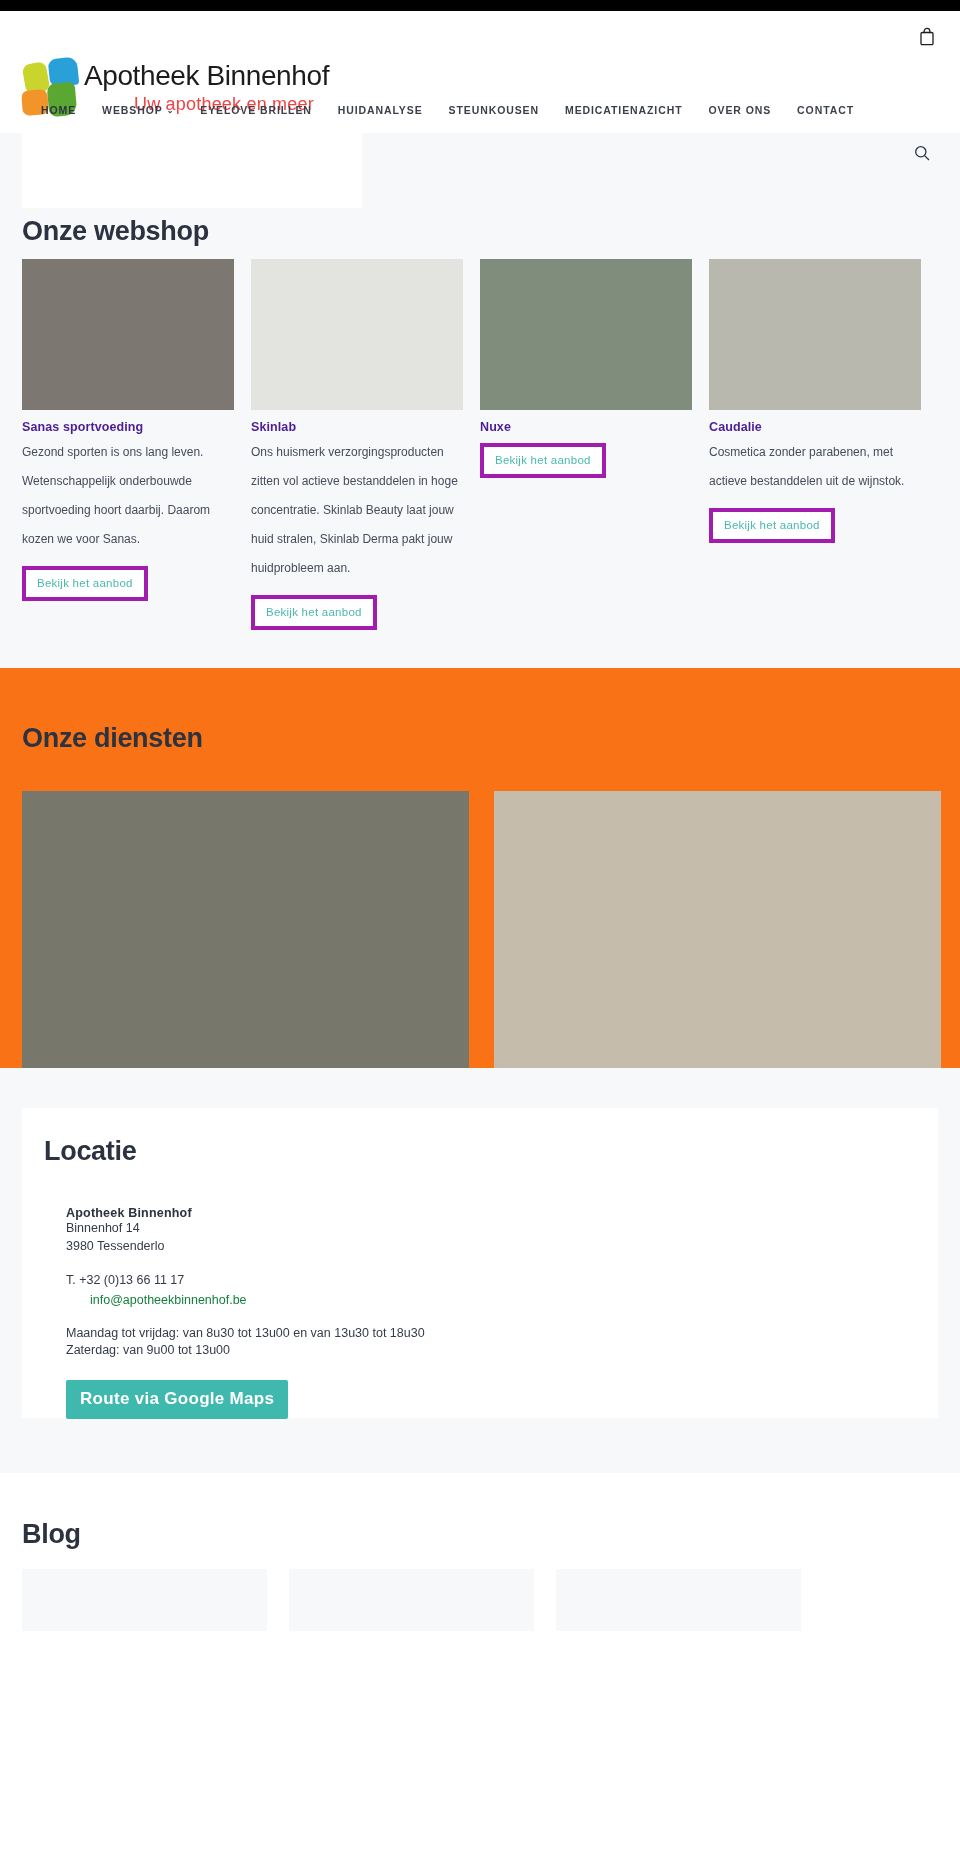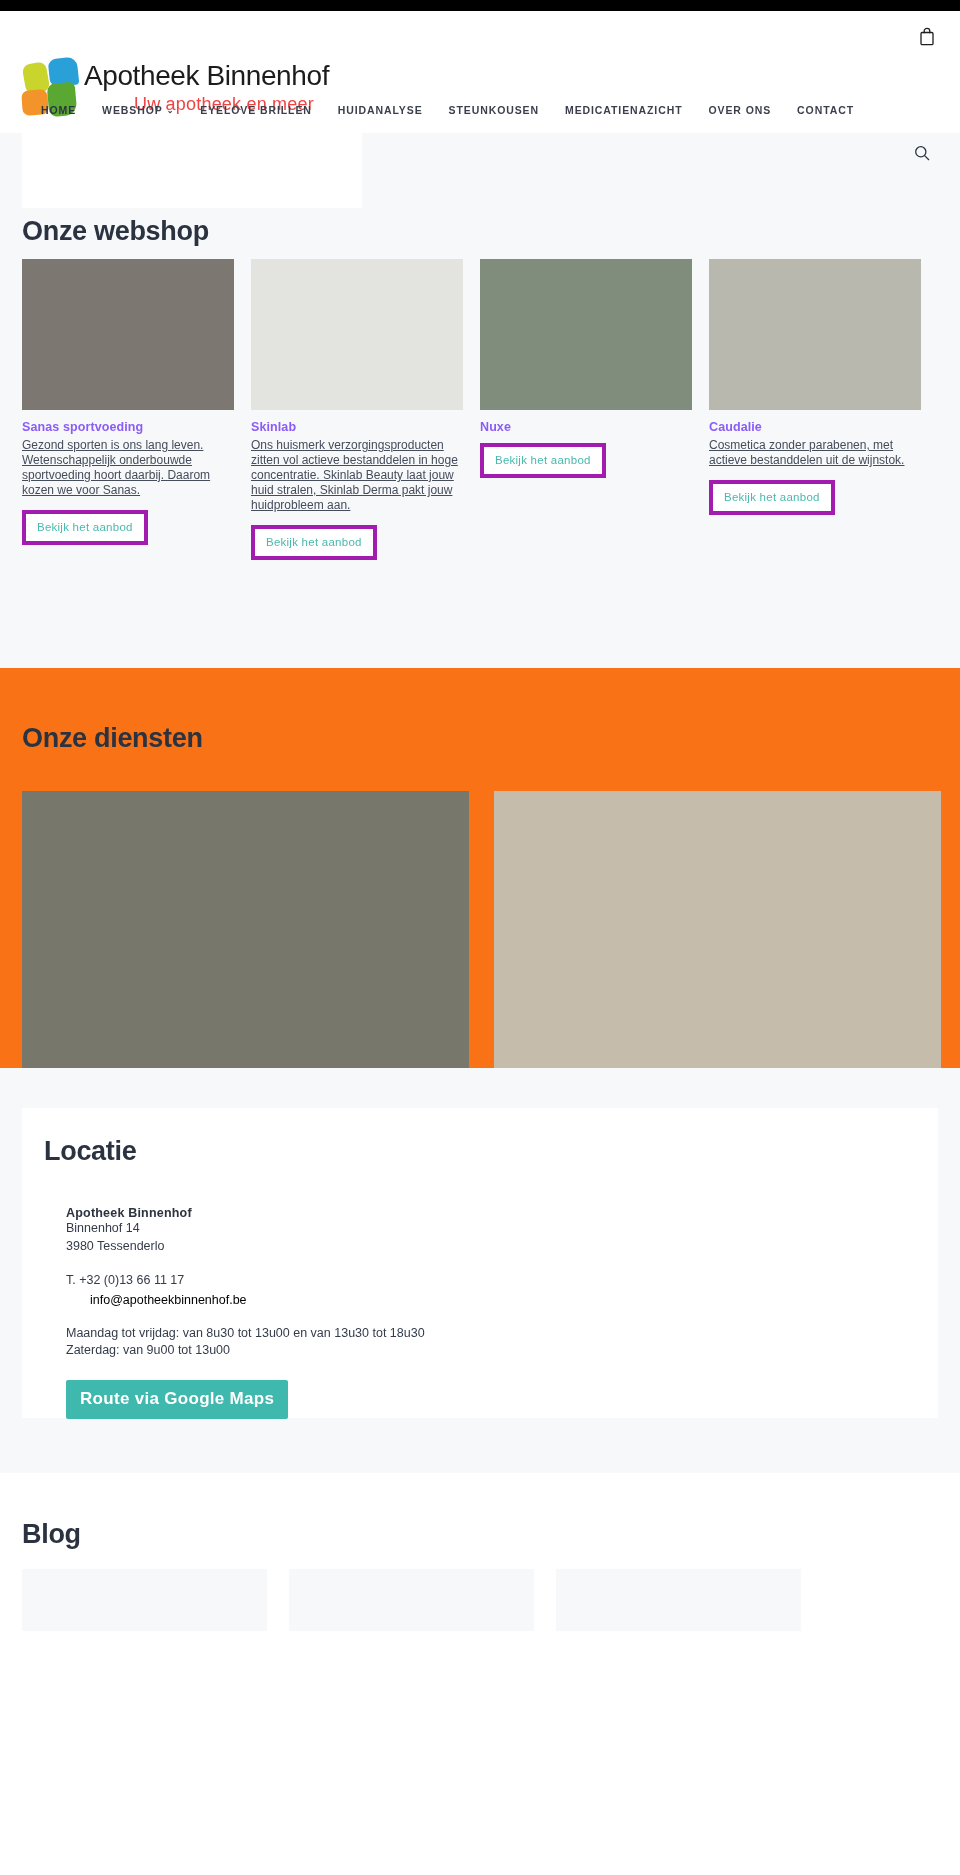--- a/index.html
+++ b/index.html
@@ -95,27 +95,26 @@
   .sec-webshop .h2 { position: absolute; left: 22px; top: 8px; }
 
   .shop-grid {
     position: absolute; left: 22px; top: 51px; width: 916px;
     display: flex; gap: 0;
   }
   .shop-col { width: 235px; margin-right: 0; }
   .shop-col + .shop-col { margin-left: 0; }
   .shop-thumb { width: 212px; height: 151px; }
   .shop-name {
-    margin-top: 10px; font-size: 12.5px; font-weight: 700; color: #8b5cf6;
+    margin-top: 10px; font-size: 12.5px; font-weight: 700; color: #4c1d95;
     letter-spacing: .1px;
   }
   .shop-desc {
-    margin-top: 4px; width: 212px; font-size: 12px; line-height: 15px;
+    margin-top: 4px; width: 212px; font-size: 12px; line-height: 29px;
     color: #454c5a;
-    text-decoration: underline;
   }
   .btn-outline {
     display: inline-block; margin-top: 12px;
     padding: 7px 11px 8px; border: 4px solid #a21caf;
     background: #ffffff; color: #4ab9ae; font-size: 11.5px;
     letter-spacing: .25px; cursor: pointer; white-space: nowrap;
     font-family: "Liberation Sans", sans-serif;
   }
 
   
@@ -146,21 +145,21 @@
     position: absolute; left: 22px; top: 40px; width: 916px; height: 310px;
     background: #ffffff;
   }
   .locatie-card .h2 {
     position: absolute; left: 22px; top: 28px; font-size: 27px;
   }
   .loc-block { position: absolute; left: 44px; top: 98px; width: 700px; }
   .loc-strong { font-size: 12.5px; font-weight: 700; color: #2b3240; letter-spacing: .2px; }
   .loc-line { font-size: 12.5px; line-height: 17.5px; color: #343b49; }
   .loc-gap { height: 17px; }
-  .loc-link { font-size: 12.5px; color: #000000; text-decoration: none; cursor: pointer; padding-left: 24px; }
+  .loc-link { font-size: 12.5px; color: #15803d; text-decoration: none; cursor: pointer; padding-left: 24px; }
   .btn-solid {
     display: inline-block; margin-top: 20px; padding: 9px 14px 10px;
     background: #3fb8ad; color: #ffffff; font-size: 17px; font-weight: 700;
     letter-spacing: .3px; cursor: pointer; border: none; border-radius: 2px;
     font-family: "Liberation Sans", sans-serif;
   }
 
   
   .sec-blog {
     position: absolute; left: 0; top: 1473px; width: 960px; height: 402px;

